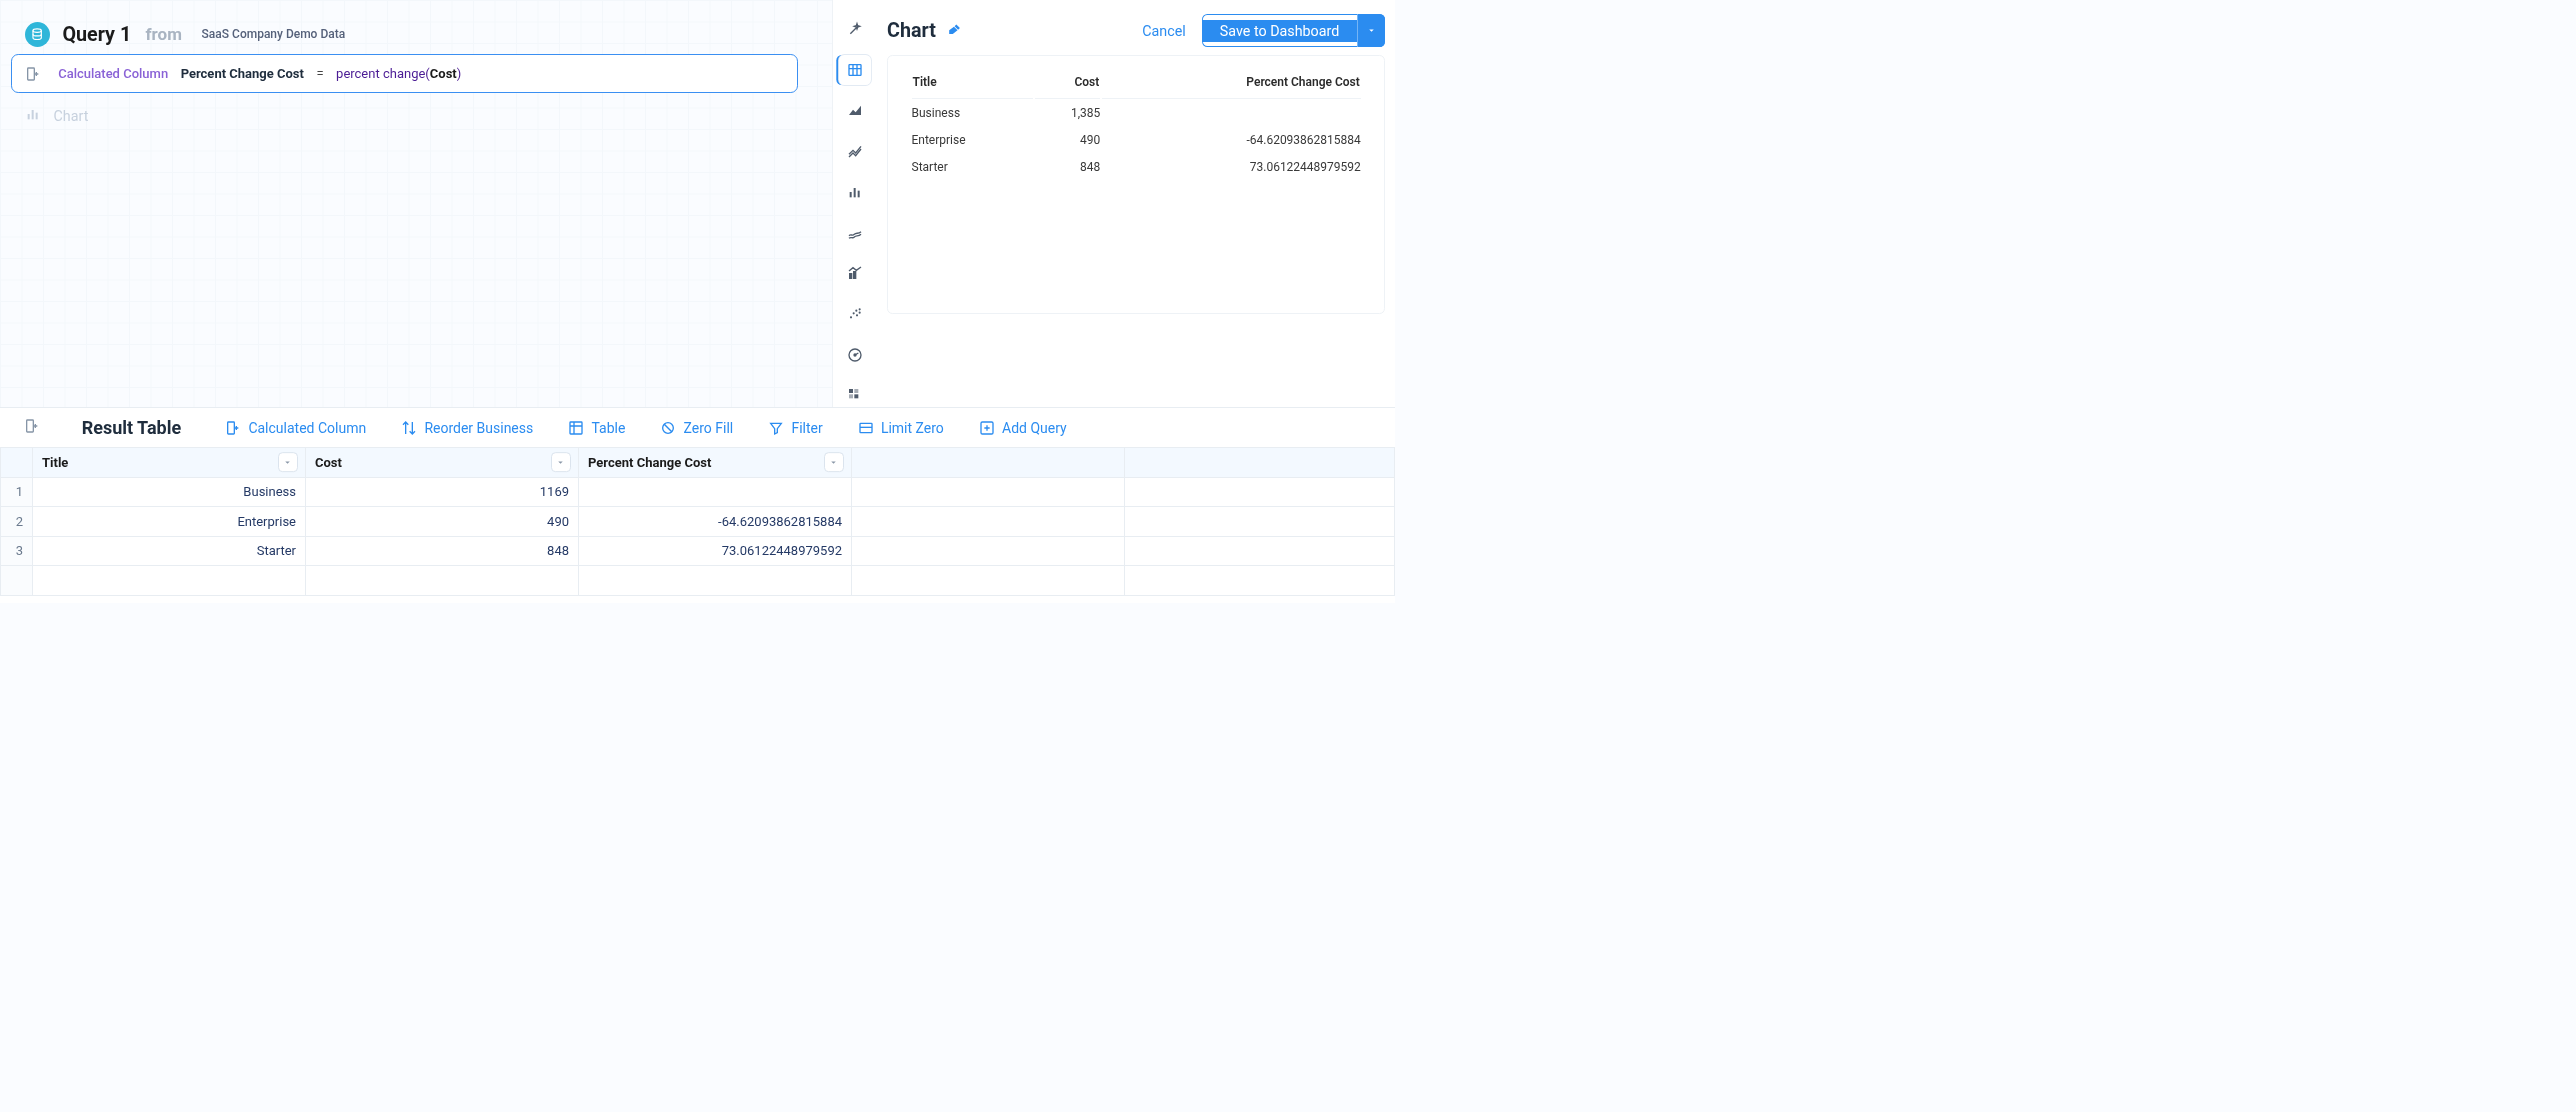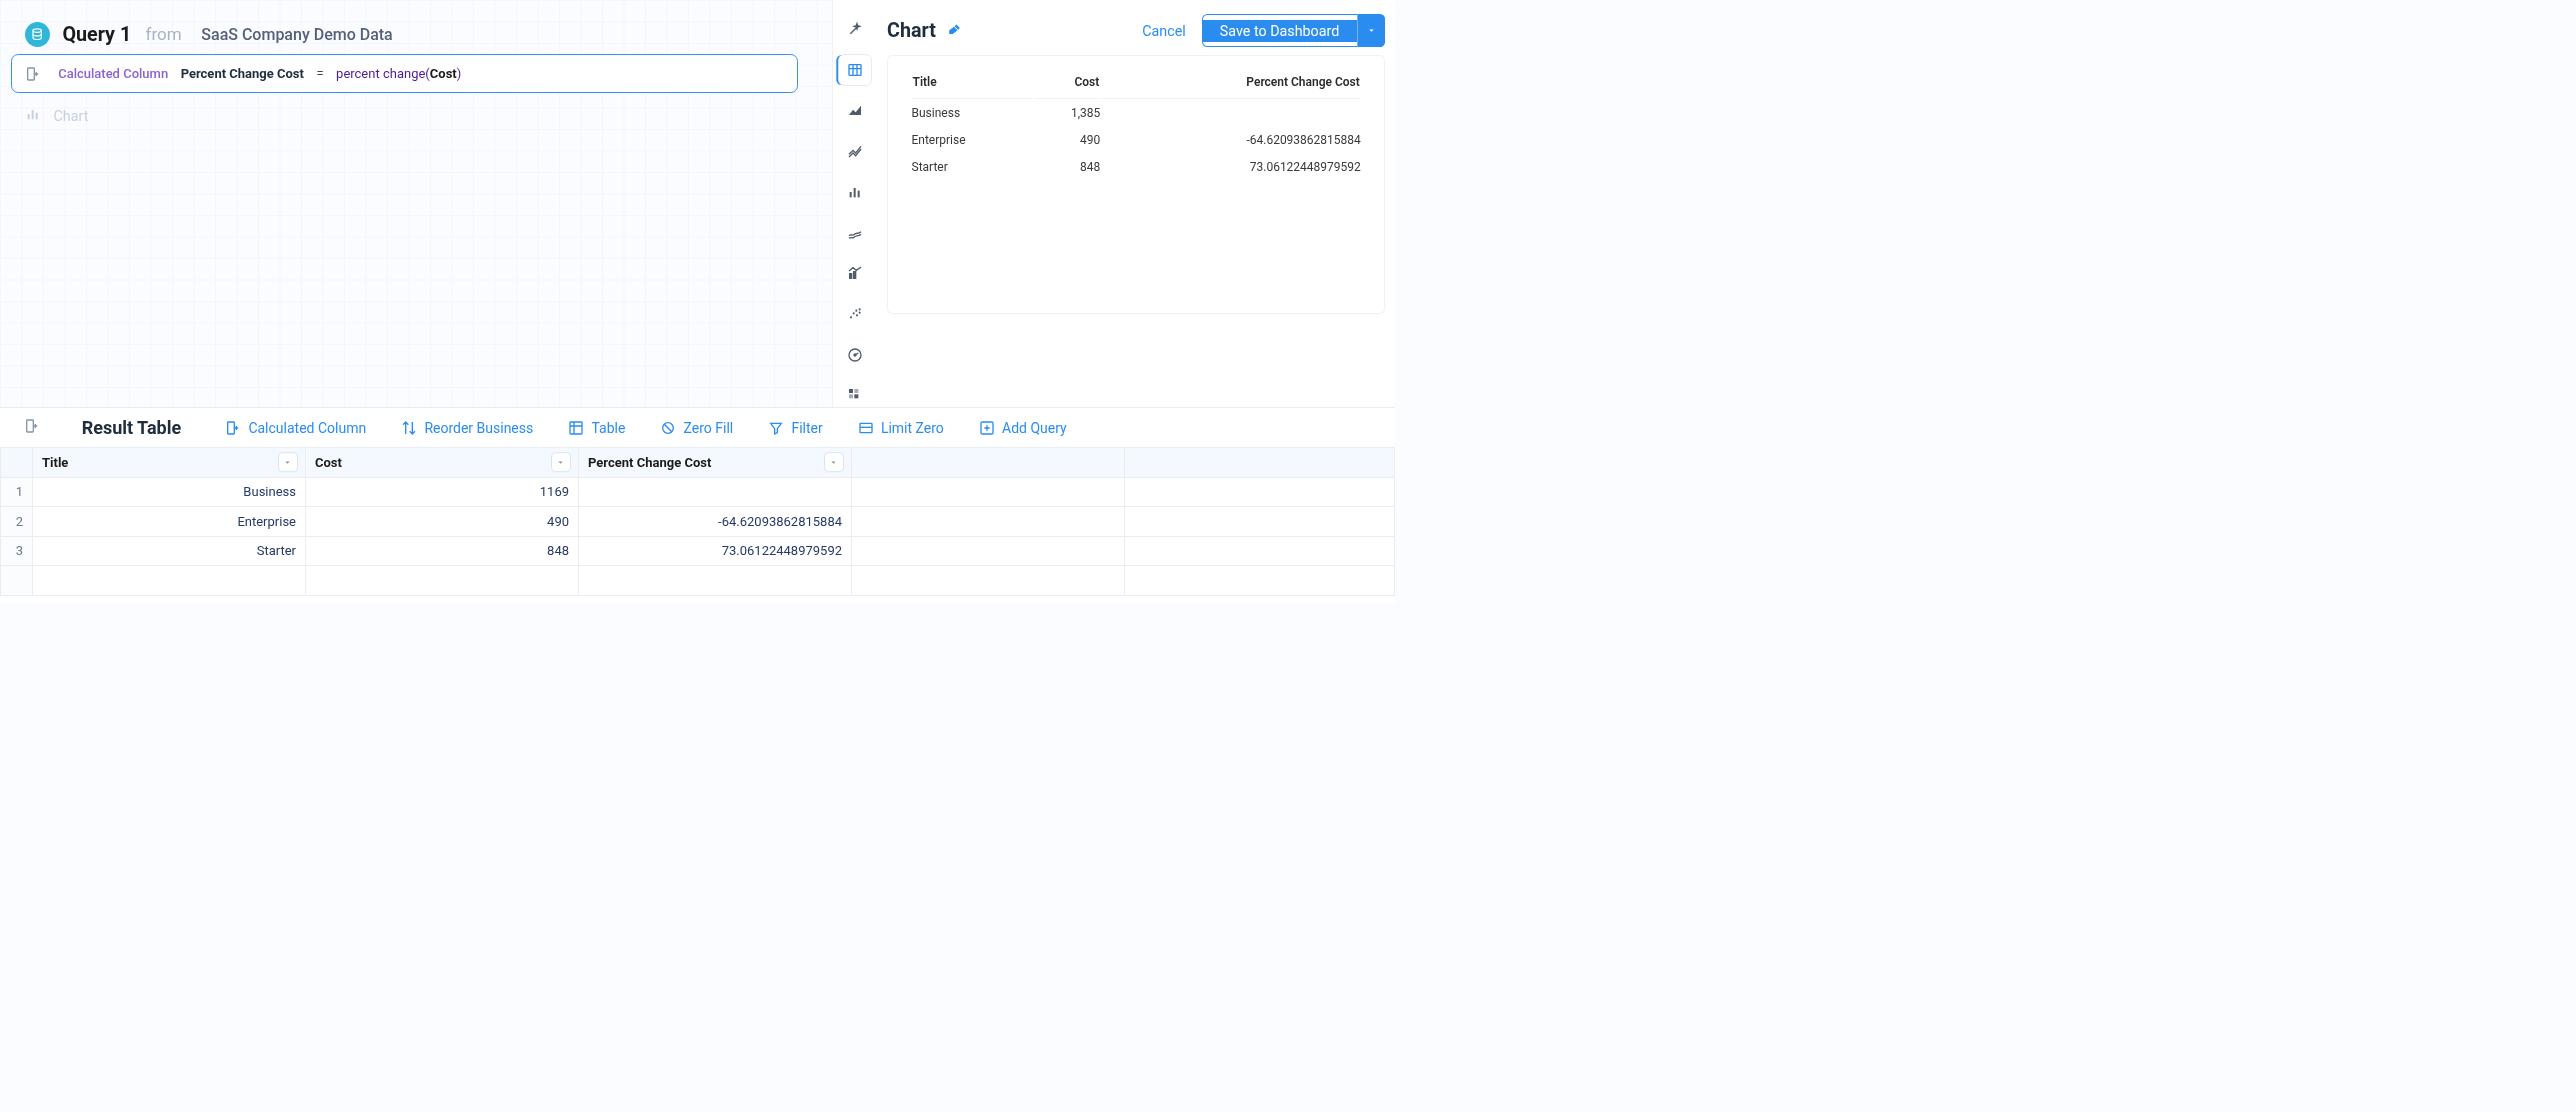--- a/index.html
+++ b/index.html
@@ -17,22 +17,22 @@
   html,body{margin:0;padding:0;height:100%;font-family:-apple-system,BlinkMacSystemFont,"Segoe UI",Roboto,"Helvetica Neue",Arial,sans-serif;color:var(--text);font-size:13px}
   body{width:1395px;height:603px;overflow:hidden;position:relative;background:#fafcff}
 
   
   .left-pane{position:absolute;left:0;top:0;width:832px;height:407px;
     background-image:linear-gradient(#f3f7fb 0.9px,transparent 0.9px),linear-gradient(90deg,#f3f7fb 0.9px,transparent 0.9px);
     background-size:21.5px 21.5px;background-color:#fafcff;}
   .query-header{position:absolute;left:25px;top:21.5px;display:flex;align-items:center;gap:12.5px}
   .query-icon{width:25px;height:25px;border-radius:50%;background:#2fb6d9;display:flex;align-items:center;justify-content:center;color:#fff}
   .query-title{font-size:19.7px;font-weight:700;color:#1b1b1b}
-  .query-from{font-size:17px;color:#a9b4c2;font-weight:400;margin-left:1.8px}
-  .query-source{font-size:16px;color:#55617a;font-weight:500;margin-left:7.2px}
+  .query-from{font-size:17px;color:#a9b4c2;font-weight:700;margin-left:1.8px}
+  .query-source{font-size:12px;color:#55617a;font-weight:500;margin-left:7.2px}
 
   .pill{position:absolute;left:10.7px;top:54px;width:787px;height:39px;border:1.8px solid #3a8ff2;border-radius:7.2px;background:#fff;display:flex;align-items:center;padding-left:5.4px}
   .pill-icon{width:25px;height:25px;display:flex;align-items:center;justify-content:center;color:#8695a7;margin-left:3.6px;margin-right:12.5px}
   .pill-calc{color:#8a62d6;font-weight:500}
   .pill-name{font-weight:700;margin-left:12.5px}
   .pill-eq{margin:0 12.5px;color:#444}
   .pill-fn{color:#4c1d95}
   .pill-arg{color:#1b1b1b;font-weight:700}
 
   .chart-placeholder{position:absolute;left:25px;top:106px;display:flex;align-items:center;gap:12.5px;color:#c7d1de}

